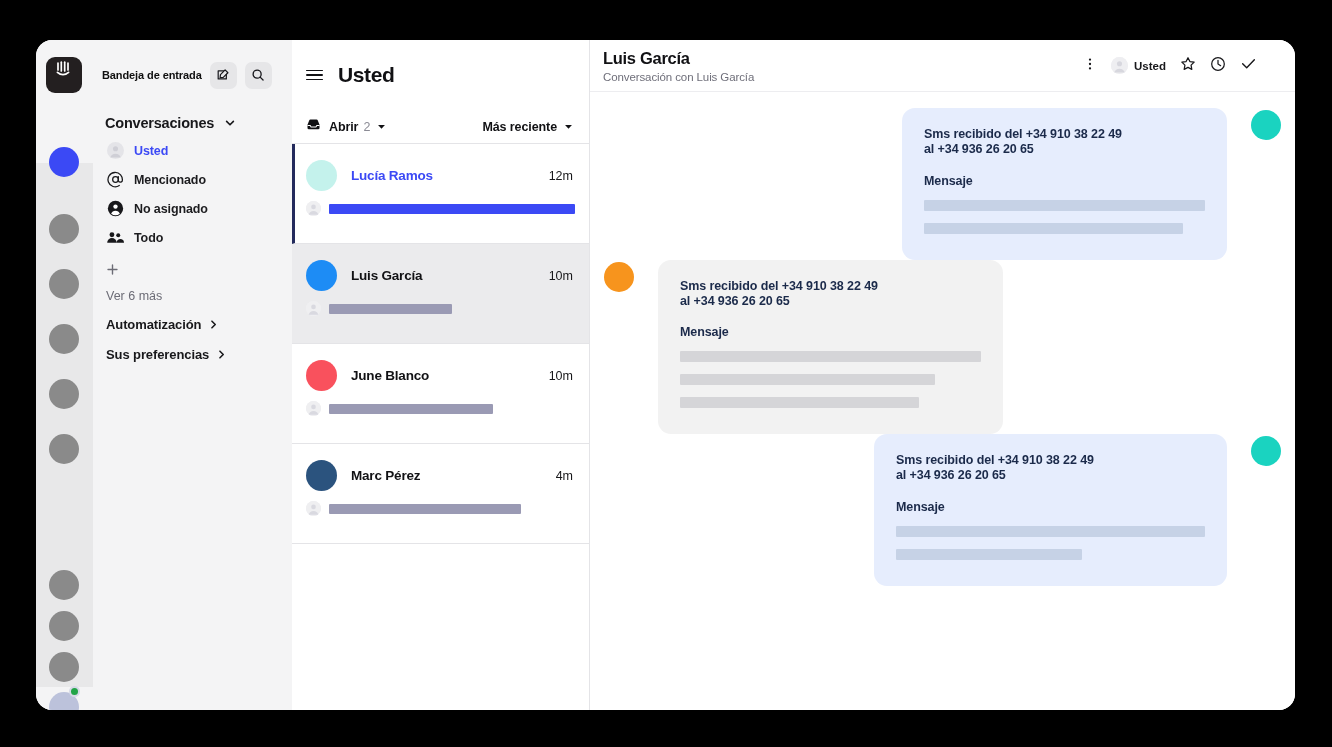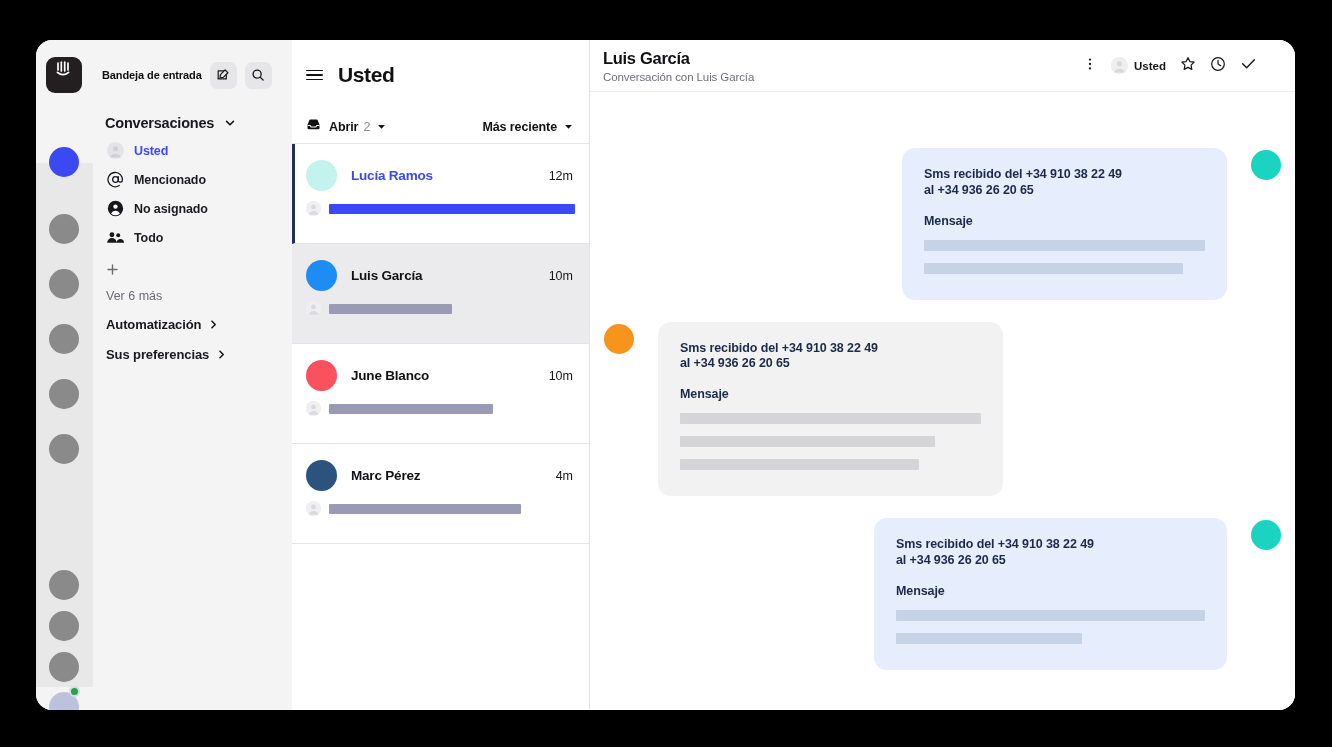--- a/index.html
+++ b/index.html
@@ -212,22 +212,20 @@
     width: 17px; height: 17px; border-radius: 50%;
     background: #eeeef1; flex: none;
     display: flex; align-items: center; justify-content: center;
   }
   .assignee-name { font-size: 11.5px; font-weight: 600; color: #18181b; margin-left: 6px; }
 
   .thread {
     flex: 1; padding: 16px 14px 0 14px;
     overflow: hidden;
     display: flex; flex-direction: column;
-    gap: 22px;
-    justify-content: center;
   }
   .msg-row { display: flex; align-items: flex-start; }
   .msg-row.out { justify-content: flex-end; }
   .bubble {
     border-radius: 13px;
     padding: 19px 22px 26px 22px;
     max-width: 365px;
   }
   .bubble.in { background: #f2f2f2; }
   .bubble.out { background: #e6edfd; }

